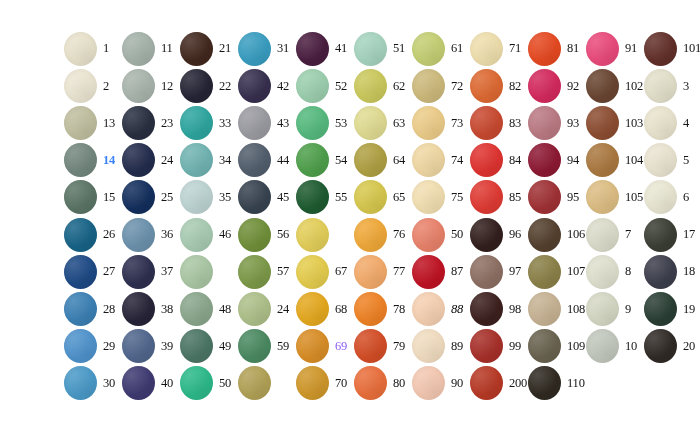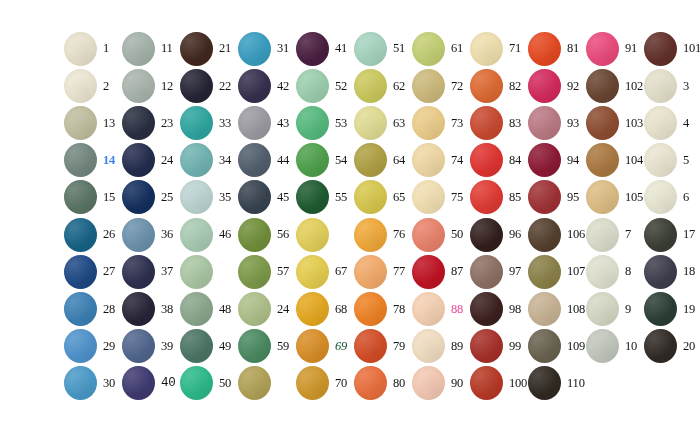--- a/index.html
+++ b/index.html
@@ -399,21 +399,21 @@
       <div class="swatch-cell">
         <div class="swatch-dot" title="68" style="background: rgb(229, 169, 32);"></div>
         <span class="swatch-label" style="color: rgb(21, 21, 21);">68</span>
       </div>
       <div class="swatch-cell">
         <div class="swatch-dot" title="78" style="background: rgb(239, 131, 38);"></div>
         <span class="swatch-label" style="color: rgb(21, 21, 21);">78</span>
       </div>
       <div class="swatch-cell">
         <div class="swatch-dot" title="88" style="background: rgb(245, 208, 178);"></div>
-        <span class="swatch-label" style="color: #ec4899;">88</span>
+        <span class="swatch-label" style="color: #000000; font-style: italic;">88</span>
       </div>
       <div class="swatch-cell">
         <div class="swatch-dot" title="98" style="background: rgb(61, 33, 31);"></div>
         <span class="swatch-label" style="color: rgb(21, 21, 21);">98</span>
       </div>
       <div class="swatch-cell">
         <div class="swatch-dot" title="108" style="background: rgb(199, 179, 148);"></div>
         <span class="swatch-label" style="color: rgb(21, 21, 21);">108</span>
       </div>
       <div class="swatch-cell">
@@ -435,21 +435,21 @@
       <div class="swatch-cell">
         <div class="swatch-dot" title="49" style="background: rgb(76, 118, 101);"></div>
         <span class="swatch-label" style="color: rgb(21, 21, 21);">49</span>
       </div>
       <div class="swatch-cell">
         <div class="swatch-dot" title="59" style="background: rgb(75, 138, 98);"></div>
         <span class="swatch-label" style="color: rgb(21, 21, 21);">59</span>
       </div>
       <div class="swatch-cell">
         <div class="swatch-dot" title="69" style="background: rgb(217, 142, 39);"></div>
-        <span class="swatch-label" style="color: #14532d; font-style: italic;">69</span>
+        <span class="swatch-label" style="color: #8b5cf6;">69</span>
       </div>
       <div class="swatch-cell">
         <div class="swatch-dot" title="79" style="background: rgb(212, 78, 39);"></div>
         <span class="swatch-label" style="color: rgb(21, 21, 21);">79</span>
       </div>
       <div class="swatch-cell">
         <div class="swatch-dot" title="89" style="background: rgb(241, 221, 193);"></div>
         <span class="swatch-label" style="color: rgb(21, 21, 21);">89</span>
       </div>
       <div class="swatch-cell">
@@ -467,21 +467,21 @@
       <div class="swatch-cell">
         <div class="swatch-dot" title="20" style="background: rgb(49, 43, 39);"></div>
         <span class="swatch-label" style="color: rgb(21, 21, 21);">20</span>
       </div>
       <div class="swatch-cell">
         <div class="swatch-dot" title="30" style="background: rgb(74, 154, 200);"></div>
         <span class="swatch-label" style="color: rgb(21, 21, 21);">30</span>
       </div>
       <div class="swatch-cell">
         <div class="swatch-dot" title="40" style="background: rgb(63, 59, 114);"></div>
-        <span class="swatch-label" style="color: rgb(21, 21, 21); font-family: Liberation Mono, monospace;">40</span>
+        <span class="swatch-label" style="color: rgb(21, 21, 21);">40</span>
       </div>
       <div class="swatch-cell">
         <div class="swatch-dot" title="50" style="background: rgb(45, 186, 138);"></div>
         <span class="swatch-label" style="color: rgb(21, 21, 21);">50</span>
       </div>
       <div class="swatch-cell">
         <div class="swatch-dot" title="60" style="background: rgb(178, 162, 87);"></div>
         <span class="swatch-label" style="color: rgb(21, 21, 21); margin-left: 26px;">60</span>
       </div>
       <div class="swatch-cell">
@@ -491,20 +491,20 @@
       <div class="swatch-cell">
         <div class="swatch-dot" title="80" style="background: rgb(234, 111, 60);"></div>
         <span class="swatch-label" style="color: rgb(21, 21, 21);">80</span>
       </div>
       <div class="swatch-cell">
         <div class="swatch-dot" title="90" style="background: rgb(243, 200, 178);"></div>
         <span class="swatch-label" style="color: rgb(21, 21, 21);">90</span>
       </div>
       <div class="swatch-cell">
         <div class="swatch-dot" title="100" style="background: rgb(184, 58, 38);"></div>
-        <span class="swatch-label" style="color: rgb(21, 21, 21);">100</span>
+        <span class="swatch-label" style="color: rgb(21, 21, 21);">200</span>
       </div>
       <div class="swatch-cell">
         <div class="swatch-dot" title="110" style="background: rgb(48, 42, 34);"></div>
         <span class="swatch-label" style="color: rgb(21, 21, 21);">110</span>
       </div>
     </div>
 </div>
 
 </body></html>

